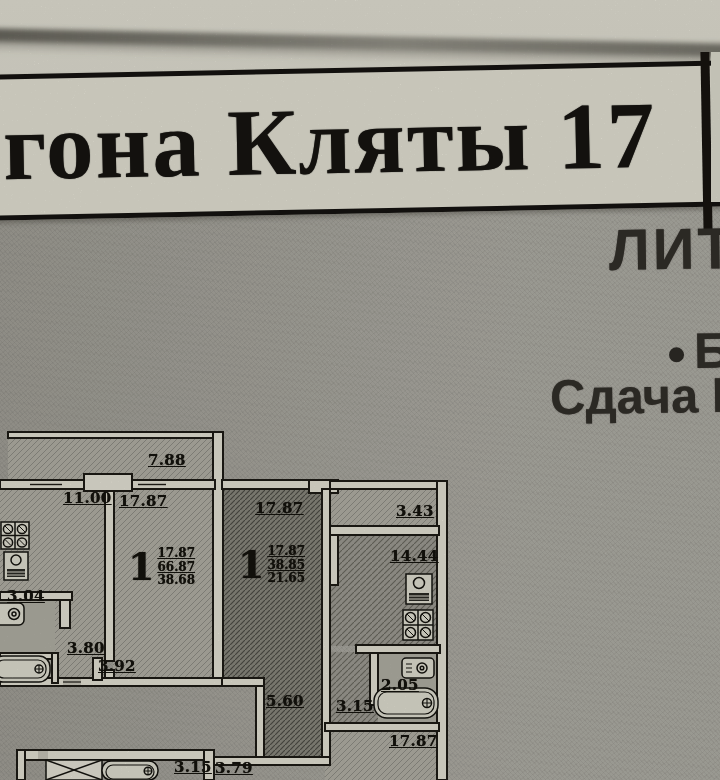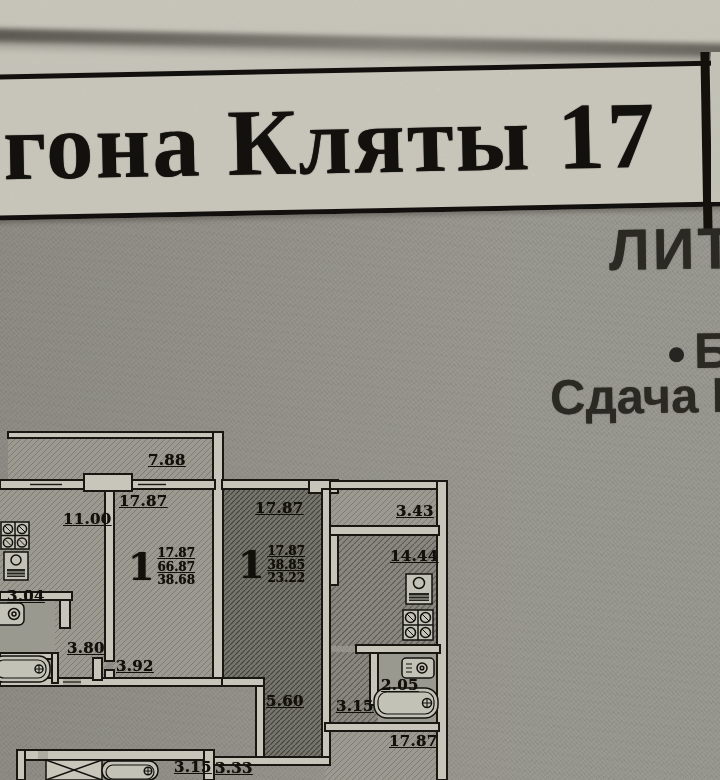--- a/index.html
+++ b/index.html
@@ -222,49 +222,49 @@
           <rect x="0" y="0" width="56" height="19" rx="9" fill="#e9e7d9"></rect>
           <rect x="4" y="4" width="48" height="14" rx="7" stroke-width="1.2"></rect>
           <circle cx="46" cy="10" r="3.8"></circle>
           <path d="M42,10 L50,10 M46,6 L46,14" stroke-width="1"></path>
         </g>
       </g>
     </svg>
   </div>
 
   <div class="dim" style="left:148px;top:451px">7.88</div>
-  <div class="dim" style="left:63px;top:510px">11.00</div>
+  <div class="dim" style="left:63px;top:489px">11.00</div>
   <div class="dim" style="left:119px;top:492px">17.87</div>
   <div class="dim" style="left:255px;top:499px">17.87</div>
   <div class="dim" style="left:396px;top:502px">3.43</div>
   <div class="dim" style="left:390px;top:547px">14.44</div>
   <div class="dim" style="left:7px;top:587px">3.04</div>
   <div class="dim" style="left:67px;top:639px">3.80</div>
-  <div class="dim" style="left:116px;top:657px">3.92</div>
+  <div class="dim" style="left:98px;top:657px">3.92</div>
   <div class="dim" style="left:266px;top:692px">5.60</div>
   <div class="dim" style="left:336px;top:697px">3.15</div>
   <div class="dim" style="left:381px;top:676px">2.05</div>
   <div class="dim" style="left:389px;top:732px">17.87</div>
   <div class="dim" style="left:174px;top:758px">3.15</div>
-  <div class="dim" style="left:215px;top:759px">3.33</div>
+  <div class="dim" style="left:215px;top:759px">3.79</div>
 
   <div class="apt" style="left:128px;top:547px">
     <div class="apt-num">1</div>
     <div class="apt-stack">
       <div class="u">17.87</div>
       <div class="u">66.87</div>
       <div>38.68</div>
     </div>
   </div>
   <div class="apt" style="left:238px;top:545px">
     <div class="apt-num">1</div>
     <div class="apt-stack">
       <div class="u">17.87</div>
       <div class="u">38.85</div>
-      <div>23.22</div>
+      <div>21.65</div>
     </div>
   </div>
 
   <svg class="grain" width="720" height="780">
     <filter id="grain-f">
       <feTurbulence type="fractalNoise" baseFrequency="0.7" numOctaves="2" stitchTiles="stitch"></feTurbulence>
       <feColorMatrix type="matrix" values="0 0 0 0 0  0 0 0 0 0  0 0 0 0 0  0.9 0.9 0.9 0 0"></feColorMatrix>
     </filter>
     <rect width="720" height="780" filter="url(#grain-f)"></rect>
   </svg>

